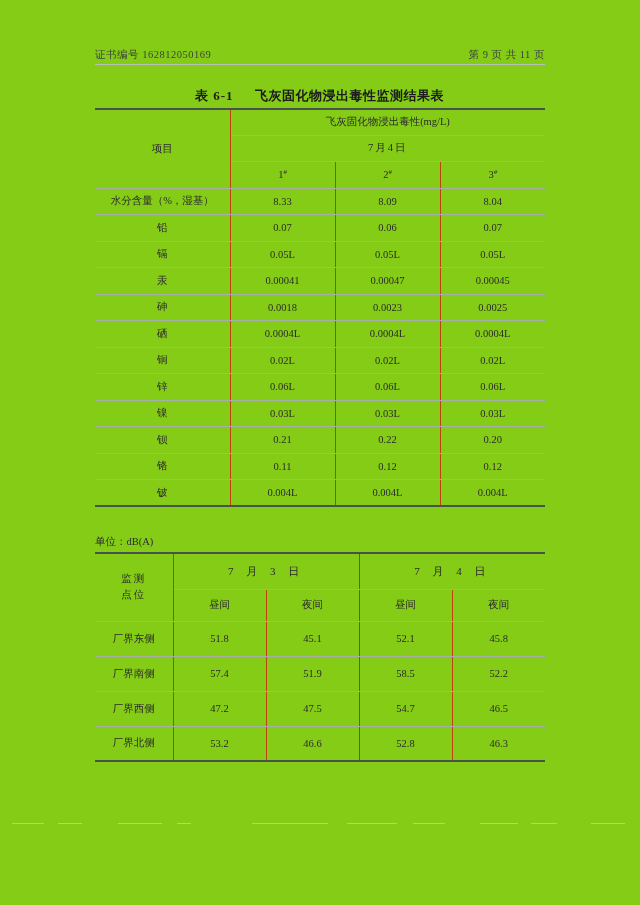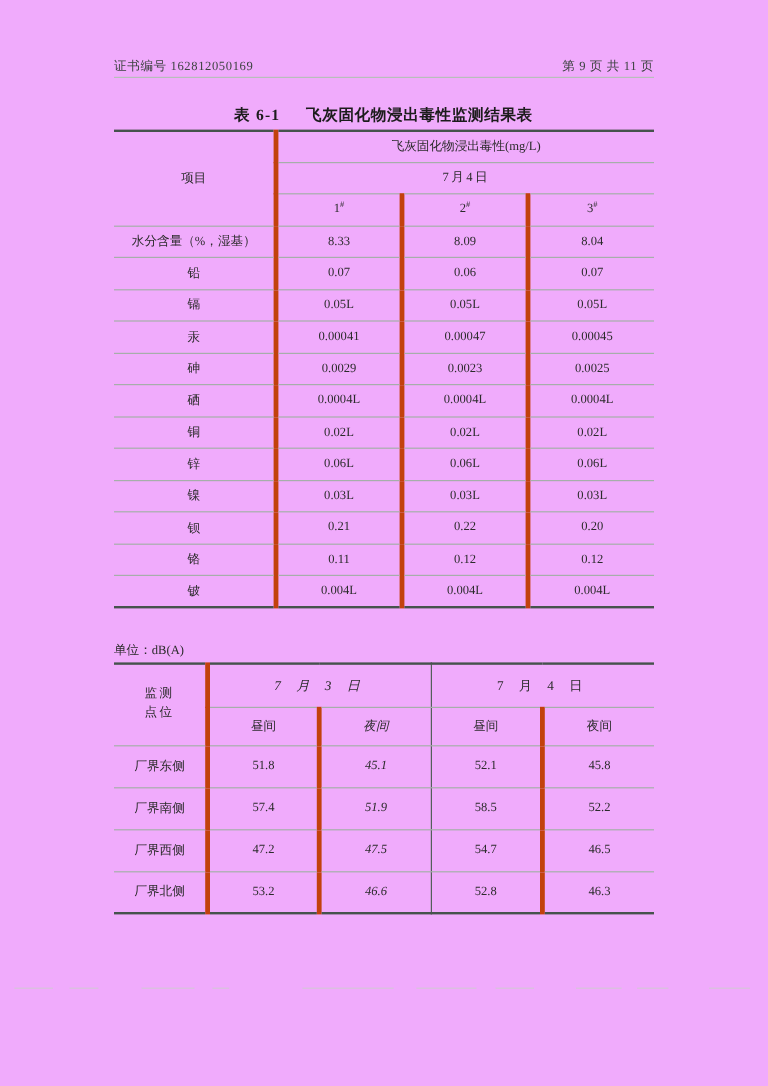--- a/index.html
+++ b/index.html
@@ -1,20 +1,20 @@
 <!DOCTYPE html>
 <html><head>
 <meta charset="utf-8">
 <style>
   html,body{margin:0;padding:0;}
   body{background:#ffffff;}
   .page{
     position:relative;
     width:640px;height:905px;
-    background:#f0abfc;
+    background:#84cc16;
     font-family:"Liberation Serif","DejaVu Serif",serif;
     color:#2e2e2e;
     overflow:hidden;
   }
   
   .hdr-left{position:absolute;left:95px;top:48px;font-size:10.5px;color:#3b423f;letter-spacing:0.5px;}
   .hdr-right{position:absolute;right:95px;top:48px;font-size:10.5px;color:#3b423f;letter-spacing:0.5px;}
   .hdr-rule{position:absolute;left:95px;top:64px;width:450px;height:1px;background:#b7bebb;}
 
   
@@ -32,22 +32,22 @@
     border-collapse:collapse;table-layout:fixed;
     border-top:2.5px solid #46524d;
     border-bottom:2.5px solid #46524d;
     font-size:10.5px;color:#2b2b2b;
   }
   table.t th,table.t td{
     font-weight:normal;text-align:center;vertical-align:middle;
     padding:0;border-bottom:1px solid #a6aeaa;
     overflow:hidden;white-space:nowrap;
   }
-  .vr{border-right:4px solid #c2410c;}
-  .vrm{border-right:1.5px solid #535f5b;font-style:italic;}
+  .vr{border-right:1px solid #c2410c;}
+  .vrm{border-right:1.5px solid #535f5b;}
   sup{font-size:7px;vertical-align:super;line-height:0;}
 
   
   .t1{top:108px;}
   .t1 tr.h1{height:26px;}
   .t1 tr.h2{height:26px;}
   .t1 tr.h3{height:27px;}
   .t1 tr.d{height:26.5px;}
   .t1 .date{letter-spacing:2px;}
 
@@ -116,21 +116,21 @@
         <td>0.05L</td>
       </tr>
       <tr class="d">
         <td class="vr">汞</td>
         <td class="vr">0.00041</td>
         <td class="vr">0.00047</td>
         <td>0.00045</td>
       </tr>
       <tr class="d">
         <td class="vr">砷</td>
-        <td class="vr">0.0029</td>
+        <td class="vr">0.0018</td>
         <td class="vr">0.0023</td>
         <td>0.0025</td>
       </tr>
       <tr class="d">
         <td class="vr">硒</td>
         <td class="vr">0.0004L</td>
         <td class="vr">0.0004L</td>
         <td>0.0004L</td>
       </tr>
       <tr class="d">

